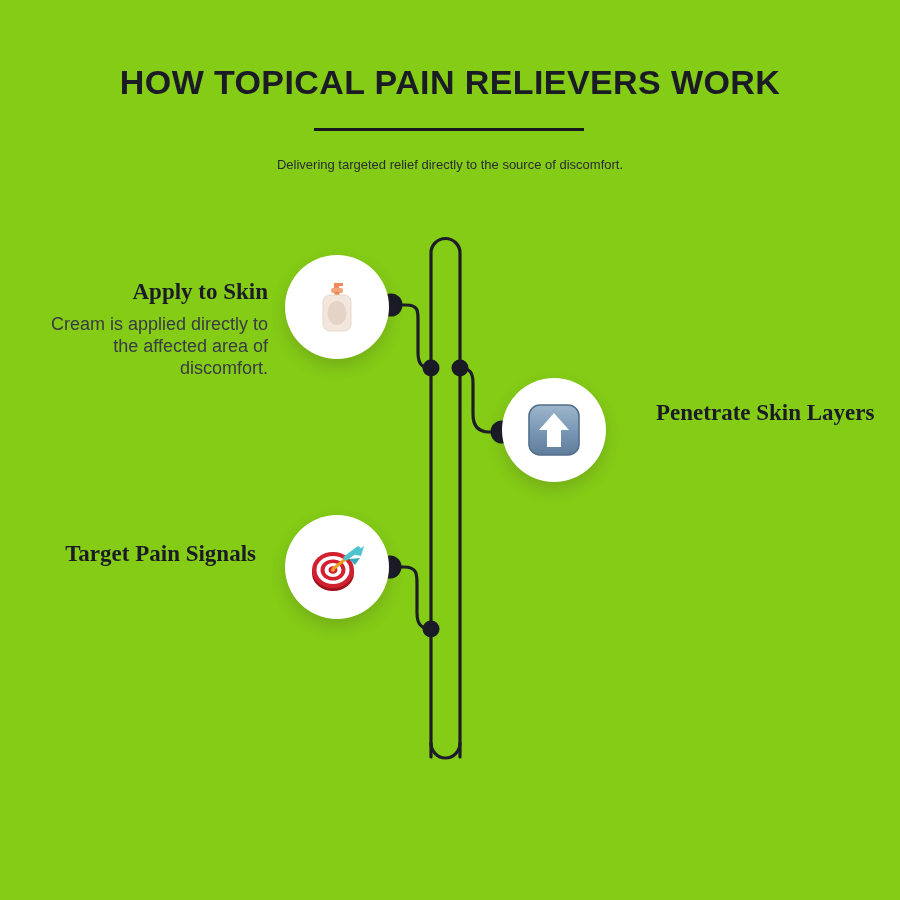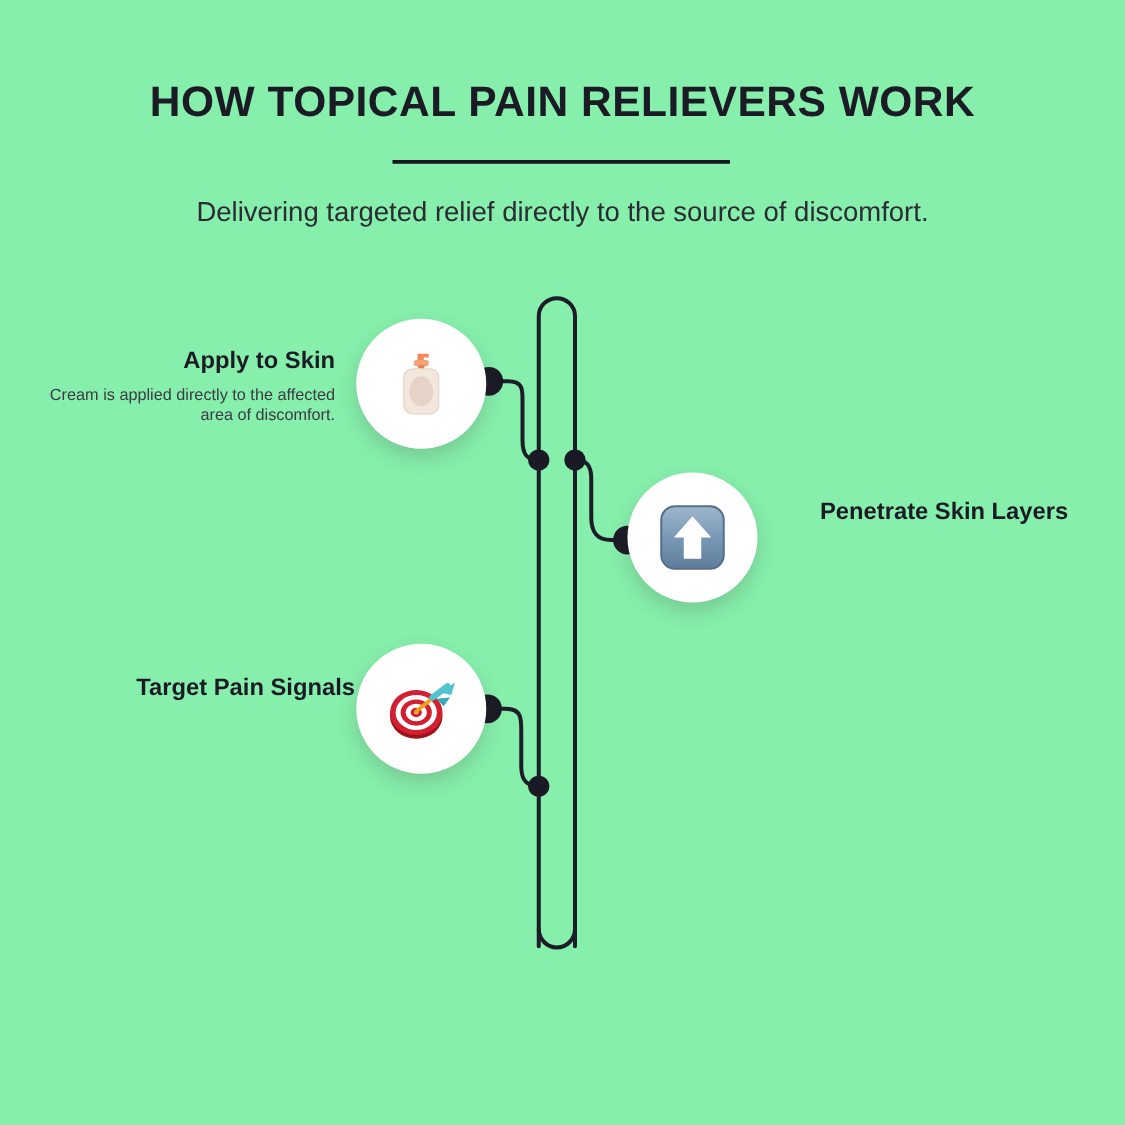--- a/index.html
+++ b/index.html
@@ -7,21 +7,21 @@
   html, body {
     width:900px; height:900px;
     background:#e5e1df;
     font-family:"Liberation Sans", sans-serif;
     overflow:hidden;
   }
 
   #stage {
     position:relative;
     width:900px; height:900px;
-    background:#86efac;
+    background:#84cc16;
   }
 
   
   .page-title {
     position:absolute;
     top:63px; left:0; width:900px;
     text-align:center;
     font-size:34px;
     font-weight:bold;
     letter-spacing:0.4px;
@@ -31,21 +31,21 @@
   .title-divider {
     position:absolute;
     top:128px; left:314px;
     width:270px; height:3px;
     background:#17171f;
   }
   .page-subtitle {
     position:absolute;
     top:157px; left:0; width:900px;
     text-align:center;
-    font-size:22px;
+    font-size:13px;
     font-weight:400;
     color:#2b2b33;
   }
 
   
   #flow {
     position:absolute;
     top:0; left:0;
     width:900px; height:900px;
     pointer-events:none;
@@ -63,37 +63,38 @@
     justify-content:center;
   }
   .icon-circle svg { display:block; }
 
   
   .step-text { position:absolute; }
   .step-text.left  { text-align:right; }
   .step-text.right { text-align:left; }
 
   .step-title {
-    font-size:19px;
+    font-size:23px;
     font-weight:bold;
     color:#1b1b25;
     line-height:1.2;
     margin-bottom:7px;
+    font-family:Liberation Serif, serif;
   }
   .step-desc {
-    font-size:13px;
+    font-size:18px;
     font-weight:400;
     color:#3a3a42;
     line-height:1.24;
   }
 
   
   #step1-text { top:278px; left:28px;  width:240px; }
   #step2-text { top:399px; left:644px; width:250px;margin-left:12px; }
-  #step3-text { top:540px; left:44px;  width:240px; }
+  #step3-text { top:540px; left:16px;  width:240px; }
 
   #step1-circle { top:255px; left:285px; }
   #step2-circle { top:378px; left:502px; }
   #step3-circle { top:515px; left:285px; }
 </style>
 </head>
 <body>
 
 <div id="stage">
 

